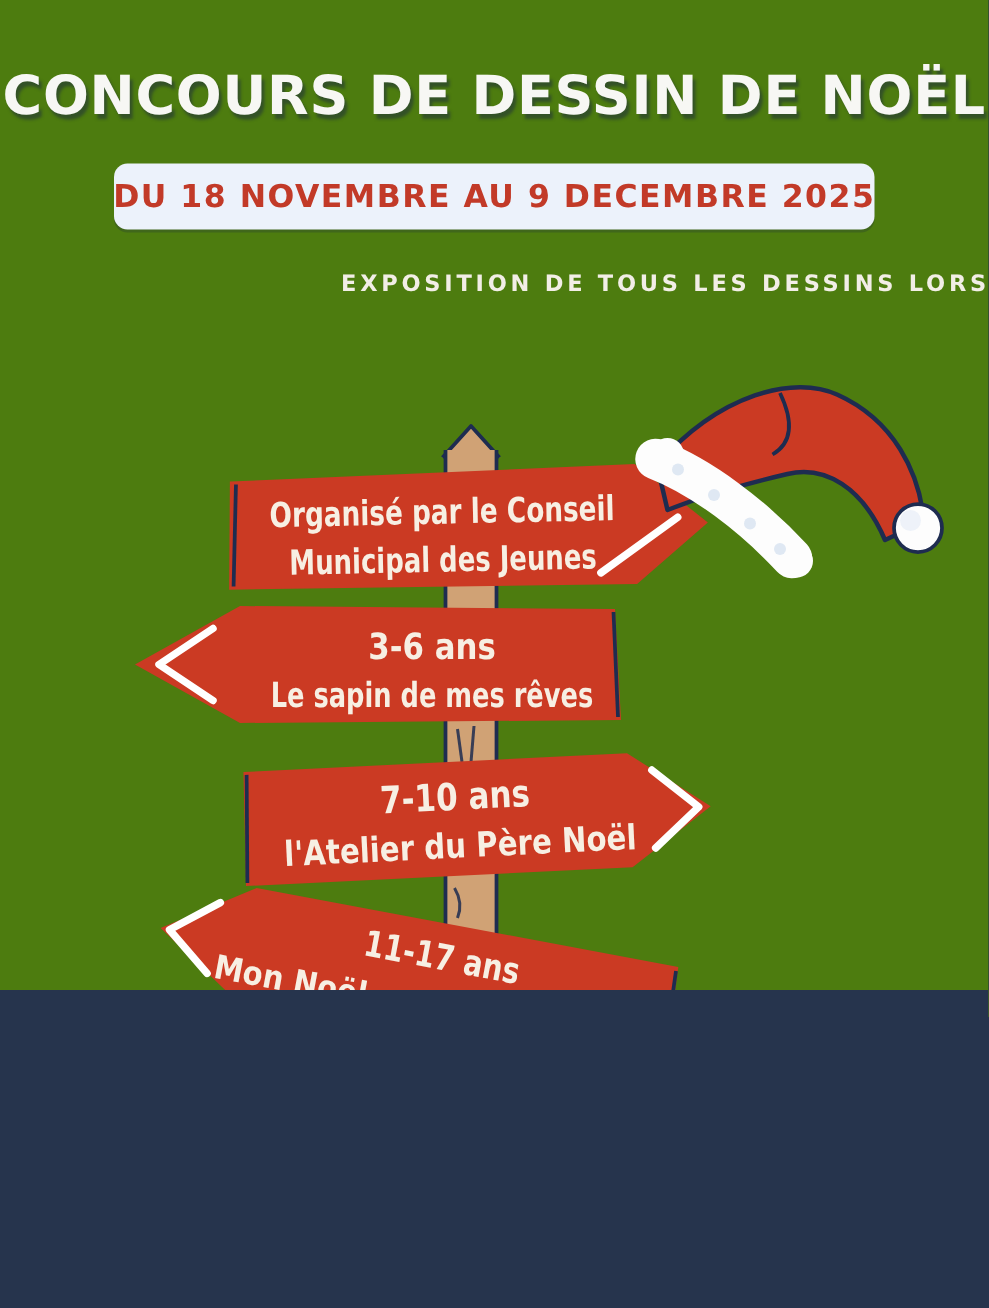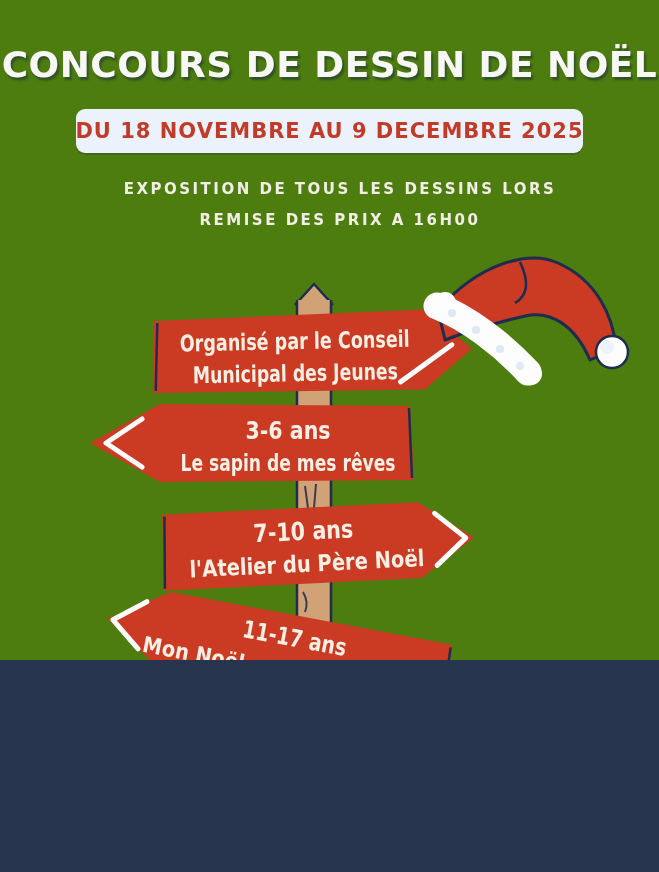--- a/index.html
+++ b/index.html
@@ -19,21 +19,21 @@
     position:absolute;left:76px;top:109px;width:507px;height:44px;
     background:#ecf2fb;border-radius:9px;
     display:flex;align-items:center;justify-content:center;
     box-shadow:0 2px 0 rgba(26,40,64,.25);
   }
   .date-banner span{
     color:#c23a28;font-weight:bold;font-size:21px;letter-spacing:1px;white-space:nowrap;
   }
   .info{
     position:absolute;left:20px;top:174px;width:640px;
-    text-align:center;color:#f2eee6;font-weight:bold;
+    text-align:right;color:#f2eee6;font-weight:bold;
     font-size:15px;letter-spacing:2.5px;line-height:31px;
   }
   .scene{position:absolute;left:0;top:0;width:659px;height:872px;}
   svg text{
     font-family:"DejaVu Sans","Liberation Sans",sans-serif;
     font-weight:bold;fill:#f7efe3;
   }
 </style>
 </head>
 <body>
@@ -41,21 +41,20 @@
 <div class="poster">
 
   <div class="title">CONCOURS DE DESSIN DE NOËL</div>
 
   <div class="date-banner">
     <span>DU 18 NOVEMBRE AU 9 DECEMBRE 2025</span>
   </div>
 
   <div class="info">
     <div>EXPOSITION DE TOUS LES DESSINS LORS</div>
-    <div>REMISE DES PRIX A 16H00</div>
   </div>
 
   <svg class="scene" viewBox="0 0 659 872">
     <defs>
       <path id="fir" d="M0,0 L-14,26 L-7,24 L-24,56 L-13,52 L-32,88 L-18,84 L-40,118 L0,108 L40,118 L18,84 L32,88 L13,52 L24,56 L7,24 L14,26 Z"></path>
 
       <g id="vunit">
 
         <rect x="6" y="812" width="40" height="9" rx="4" fill="#f3f6fb"></rect>
         <rect x="9" y="818" width="34" height="36" fill="#ebe7df"></rect>

